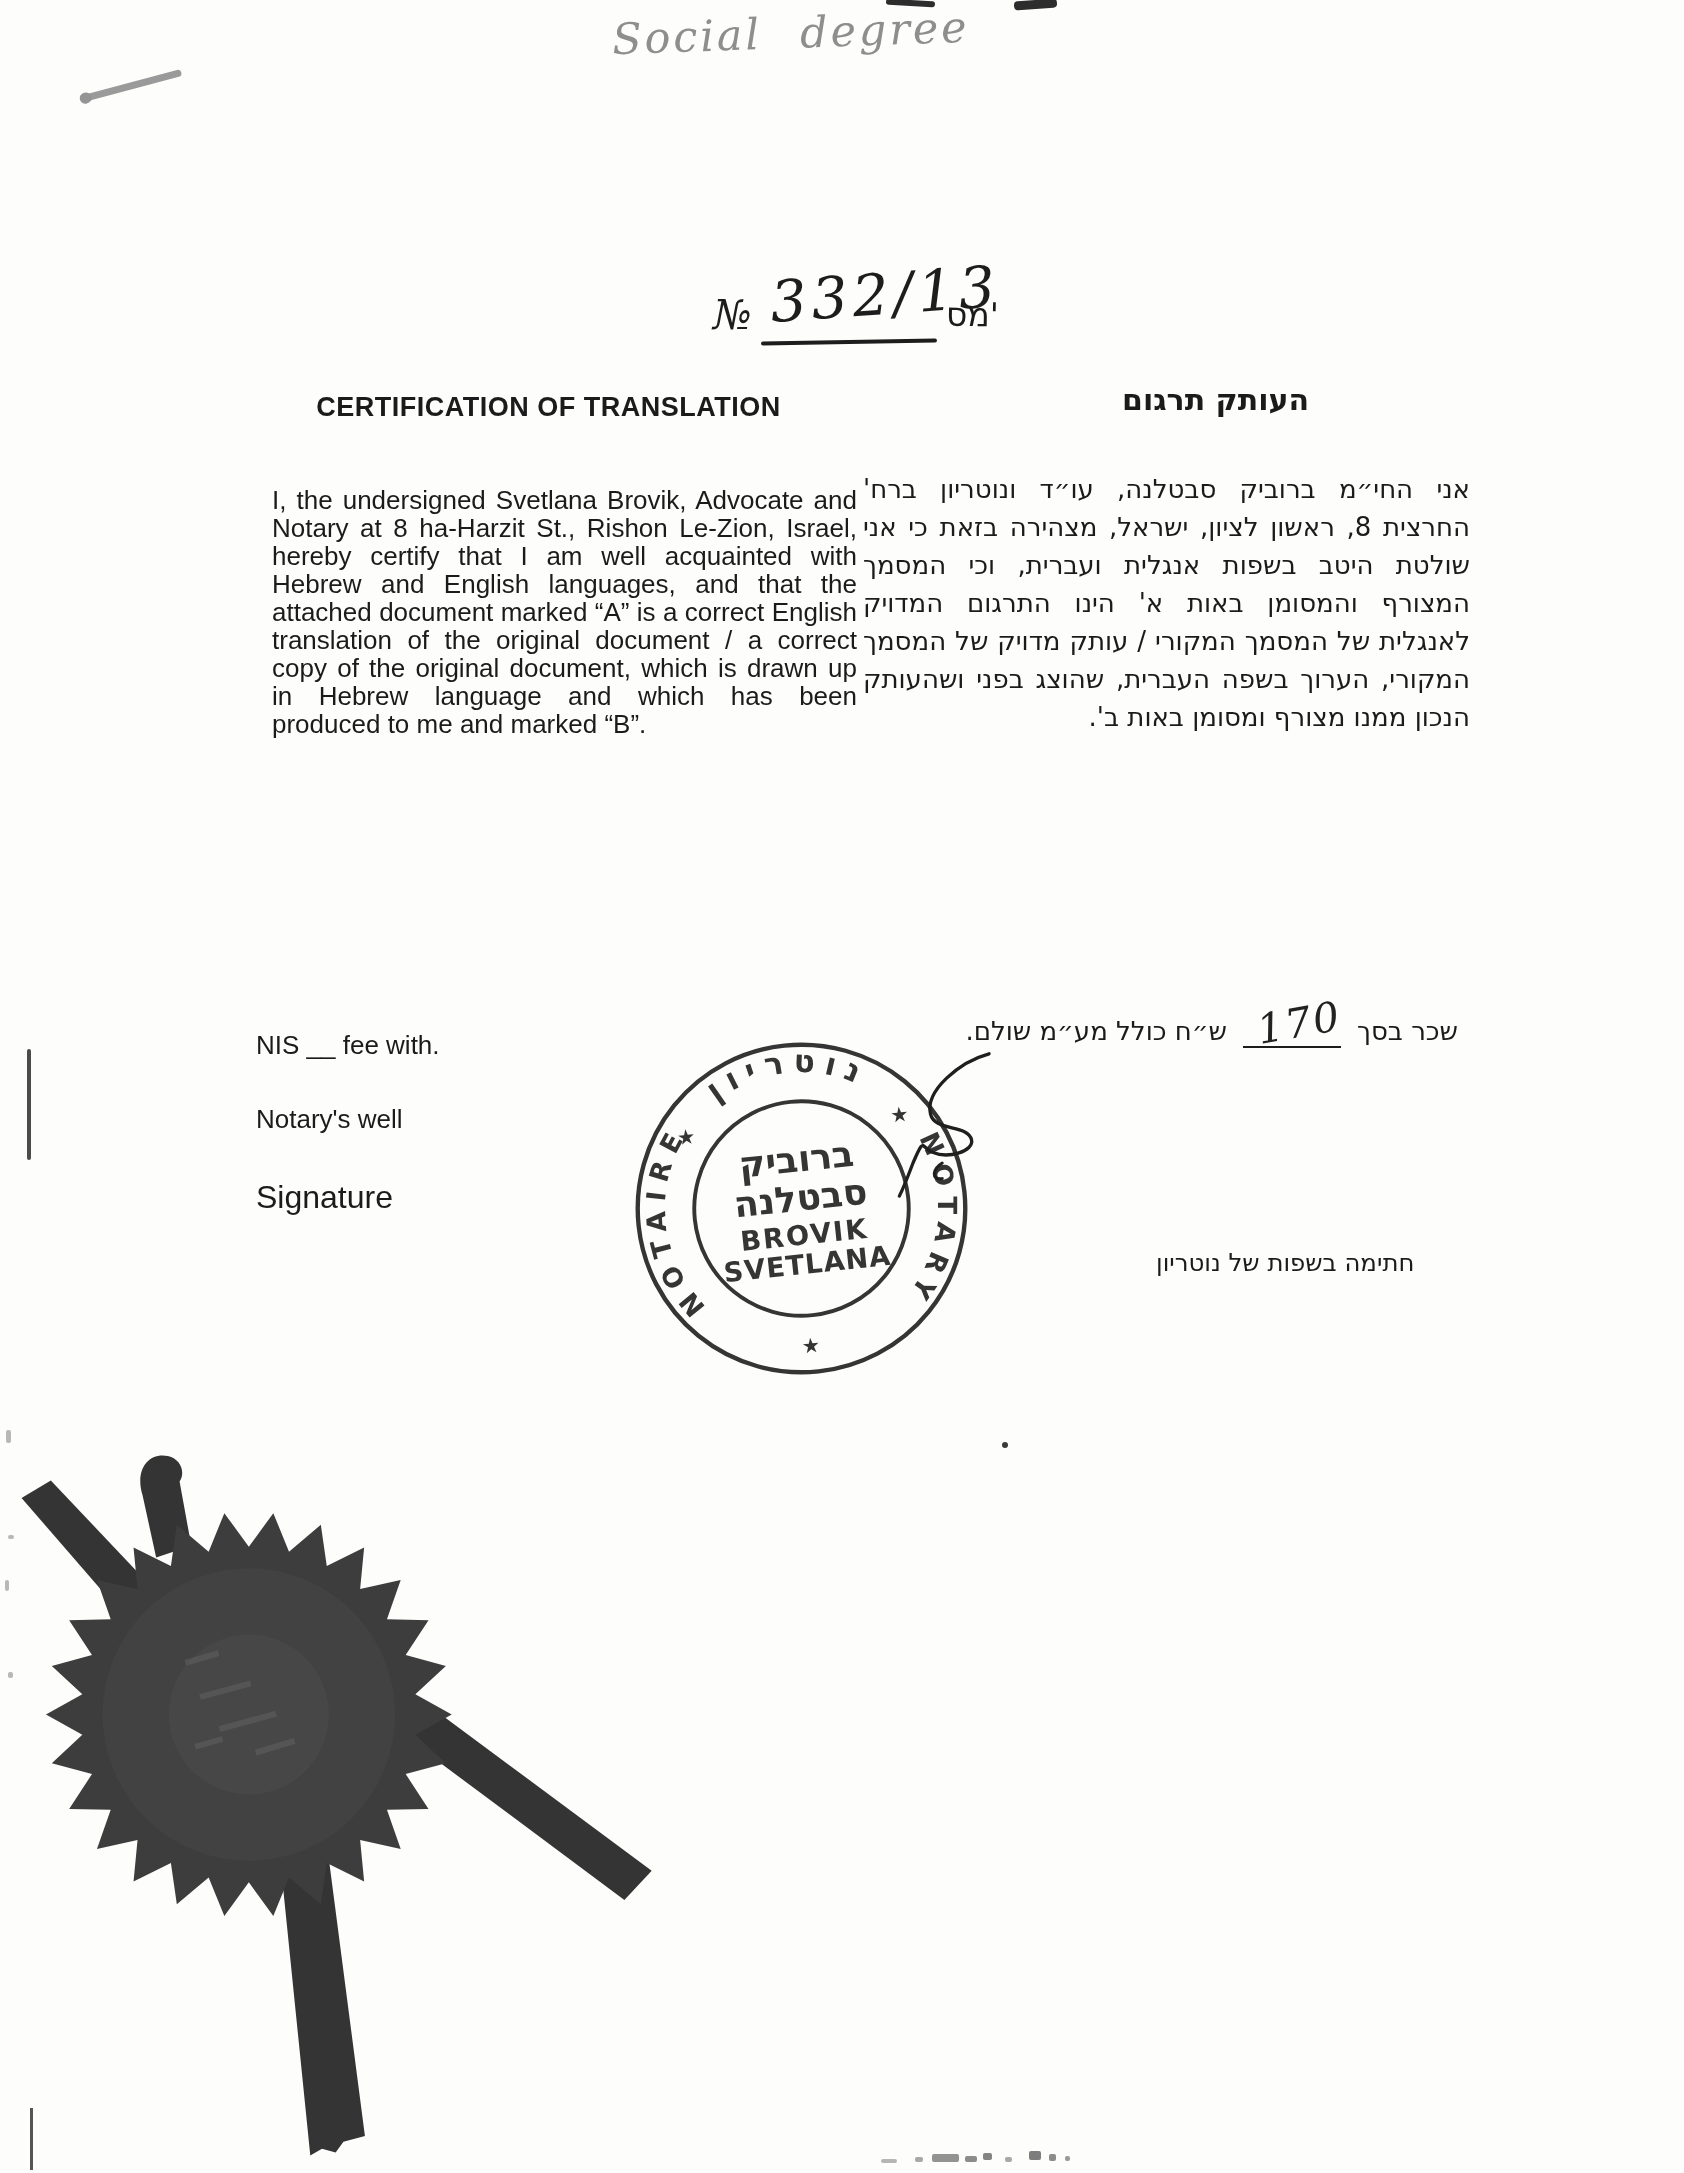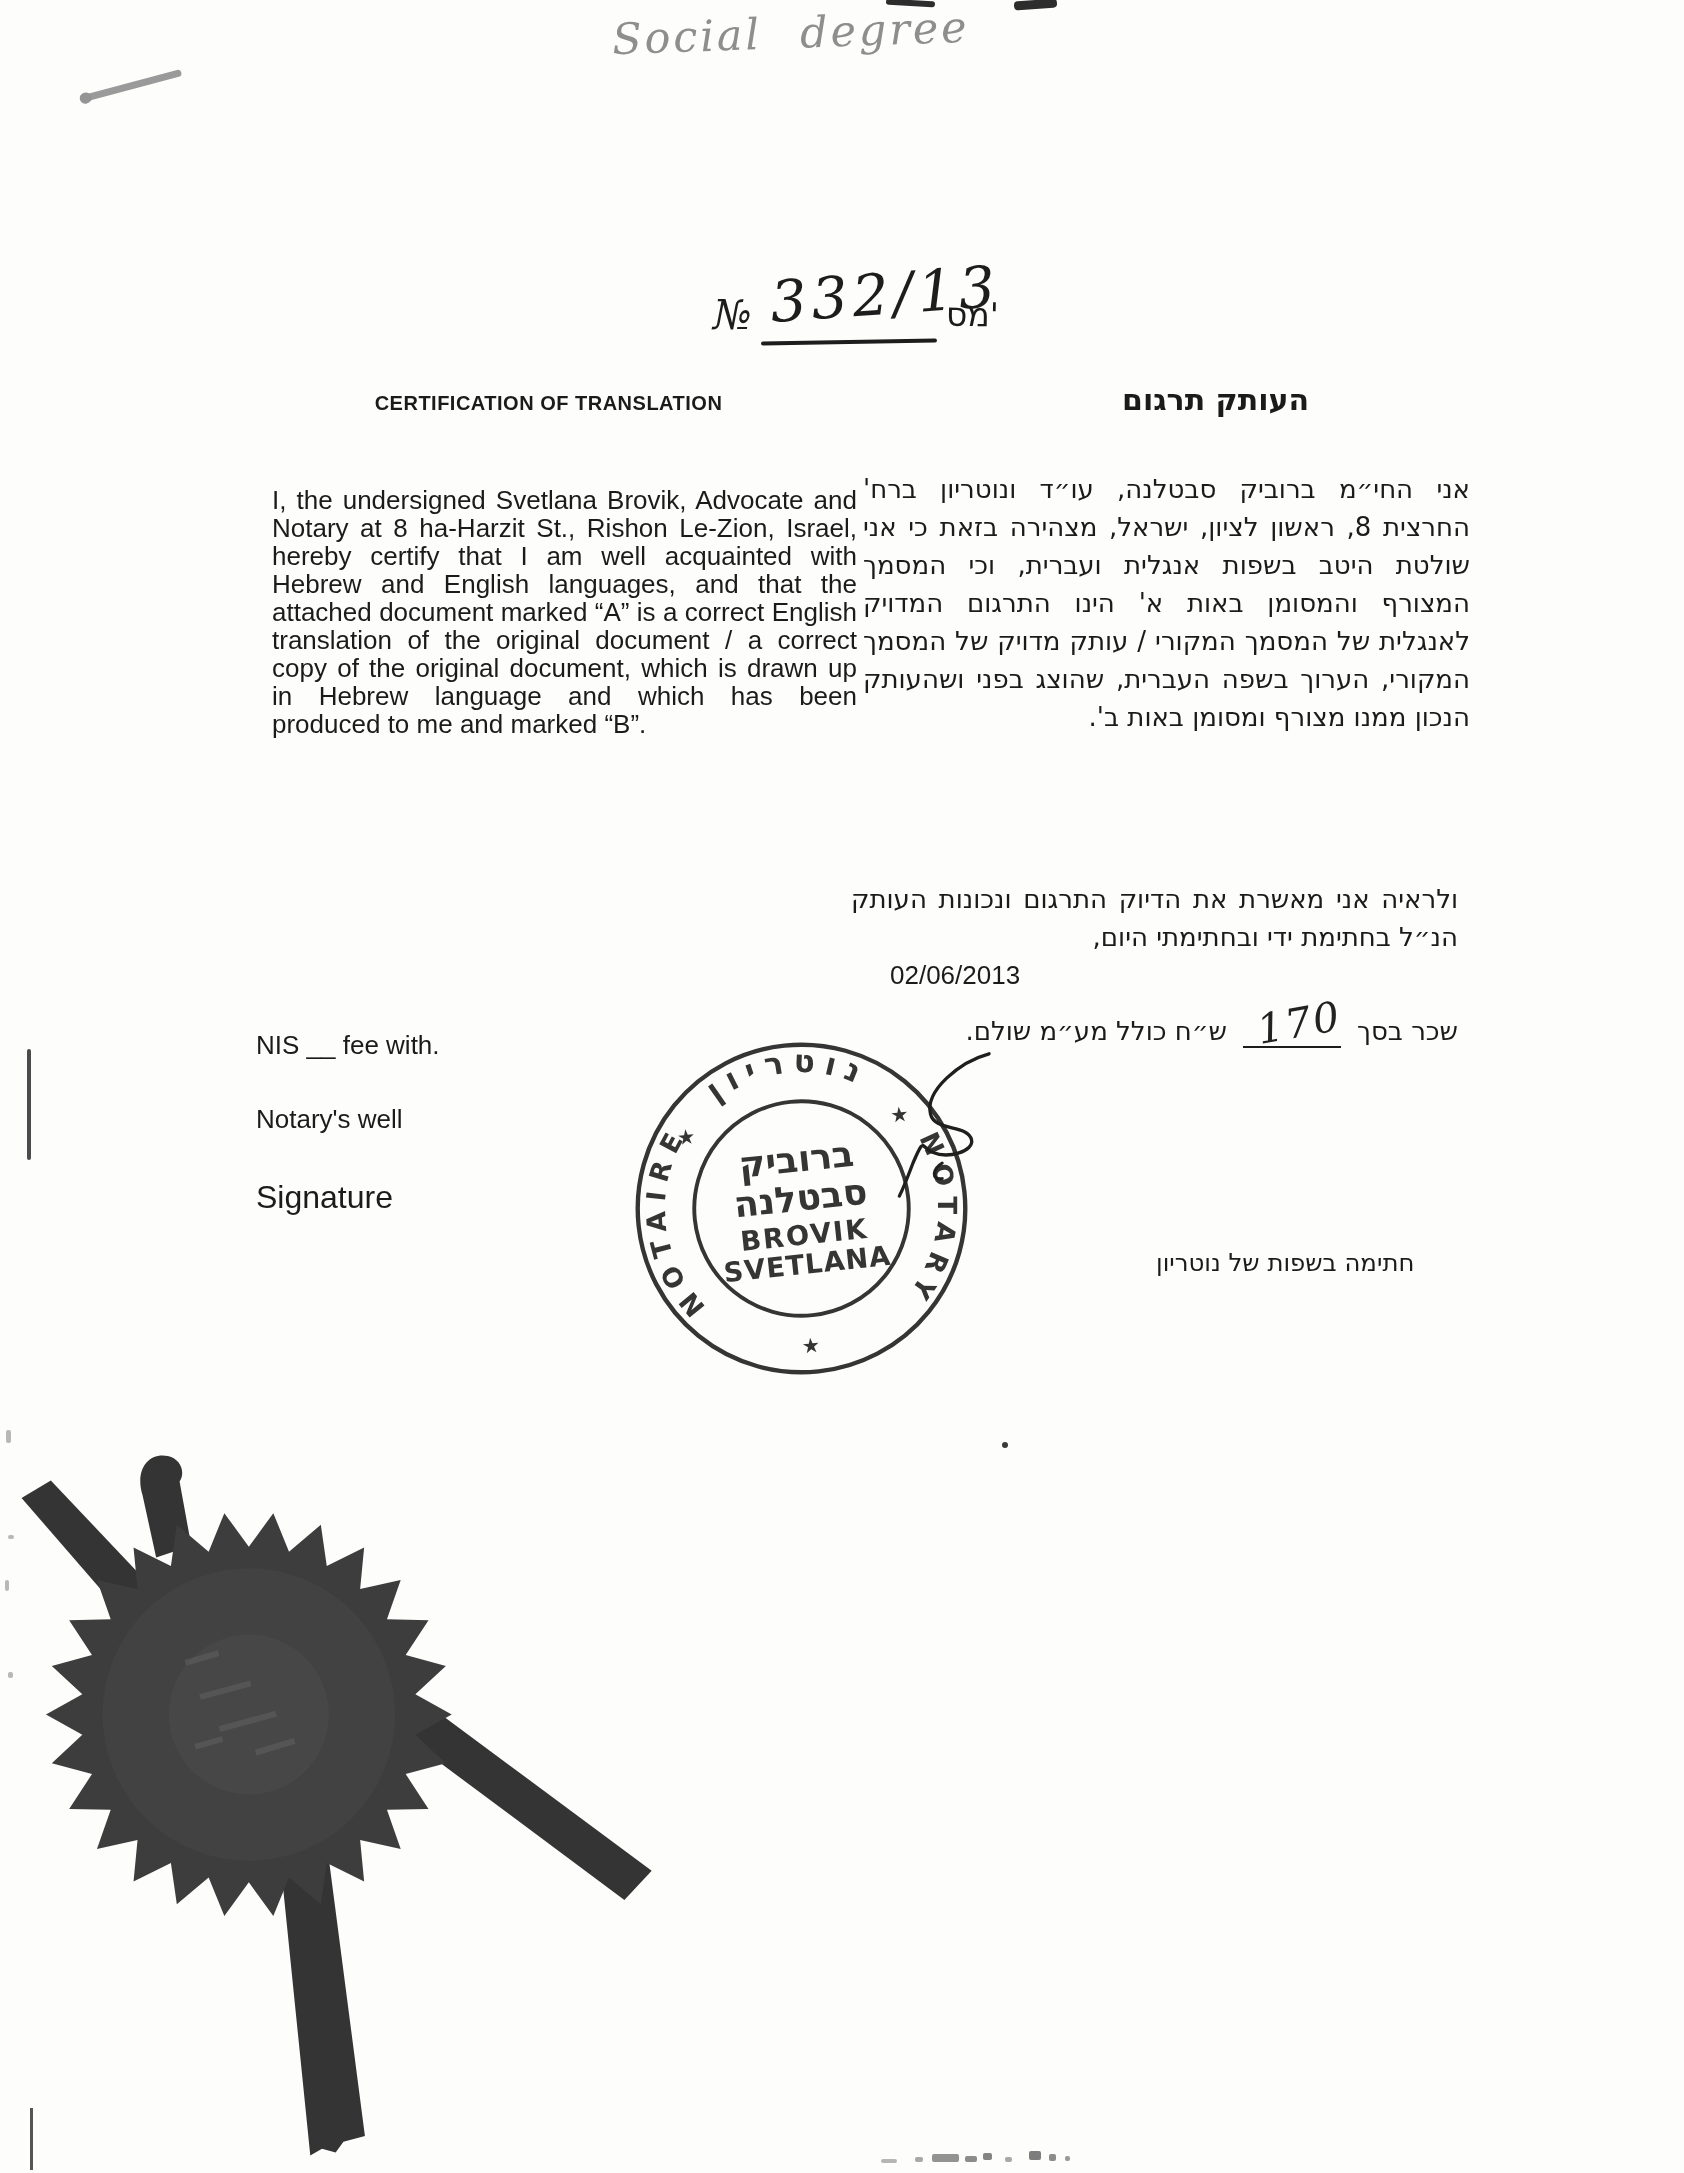--- a/index.html
+++ b/index.html
@@ -25,21 +25,21 @@
   .no-sym{position:absolute;left:713px;top:291px;font-size:41px;color:#1d1d1d;}
   .no-val{position:absolute;left:770px;top:261px;font-size:57px;color:#1d1d1d;
           transform:rotate(-4deg);letter-spacing:4.9px;}
   .no-line{position:absolute;left:761px;top:340px;width:176px;height:3.9px;background:#1d1d1d;
            transform:rotate(-1deg);border-radius:2px;}
   .no-he{position:absolute;left:946px;top:295px;font-size:33px;font-family:"DejaVu Sans",sans-serif;
          transform:rotate(1deg);}
 
   
   .en-title{position:absolute;left:256px;top:392px;width:585px;margin:0;text-align:center;
-            font-size:20px;font-weight:bold;letter-spacing:0.5px;}
+            font-size:27px;font-weight:bold;letter-spacing:0.5px;}
   .en-body{position:absolute;left:256px;top:470px;width:585px;margin:16px;font-size:26px;
            line-height:28px;text-align:justify;}
   .en-witness{position:absolute;left:256px;top:879px;width:585px;margin:0;font-size:26px;line-height:32px;}
   .en-fee{position:absolute;left:256px;top:1030px;margin:0;font-size:26px;}
   .en-seal-label{position:absolute;left:256px;top:1104px;margin:0;font-size:26px;}
   .en-sig-label{position:absolute;left:256px;top:1179px;margin:0;font-size:32px;}
 
   
   .heb{font-family:"DejaVu Sans",sans-serif;direction:rtl;}
   .he-title{position:absolute;left:1122px;top:382px;margin:0;font-size:30px;font-weight:bold;}
@@ -103,24 +103,20 @@
   <span class="no-he">מס'</span>
 
   <h1 class="en-title">CERTIFICATION OF TRANSLATION</h1>
   <p class="en-body">I, the undersigned Svetlana Brovik, Advocate and Notary at 8 ha-Harzit St., Rishon Le-Zion, Israel, hereby certify that I am well acquainted with Hebrew and English languages, and that the attached document marked “A” is a correct English translation of the original document / a correct copy of the original document, which is drawn up in Hebrew language and which has been produced to me and marked “B”.</p>
   <p class="en-fee">NIS __ fee with.</p>
   <p class="en-seal-label">Notary's well</p>
   <p class="en-sig-label">Signature</p>
 
   <h1 class="he-title heb">העותק תרגום</h1>
   <p class="he-body heb">אני החי״מ ברוביק סבטלנה, עו״ד ונוטריון ברח' החרצית 8, ראשון לציון, ישראל, מצהירה בזאת כי אני שולטת היטב בשפות אנגלית ועברית, וכי המסמך המצורף והמסומן באות א' הינו התרגום המדויק לאנגלית של המסמך המקורי / עותק מדויק של המסמך המקורי, הערוך בשפה העברית, שהוצג בפני ושהעותק הנכון ממנו מצורף ומסומן באות ב'.</p>
-  <div class="he-witness heb">
-    <span>ולראיה אני מאשרת את הדיוק התרגום ונכונות העותק הנ״ל בחתימת ידי ובחתימתי היום,</span>
-    <span class="he-date">02/06/2013</span>
-  </div>
   <div class="he-fee heb">
     <span>שכר בסך</span>
     <span class="fee-blank">
       <span class="fee-amount hw">170</span>
     </span>
     <span>ש״ח כולל מע״מ שולם.</span>
   </div>
   <p class="he-stamp-caption heb">חתימה בשפות של נוטריון</p>
 
   <svg class="stamp" viewBox="0 0 358 362">

